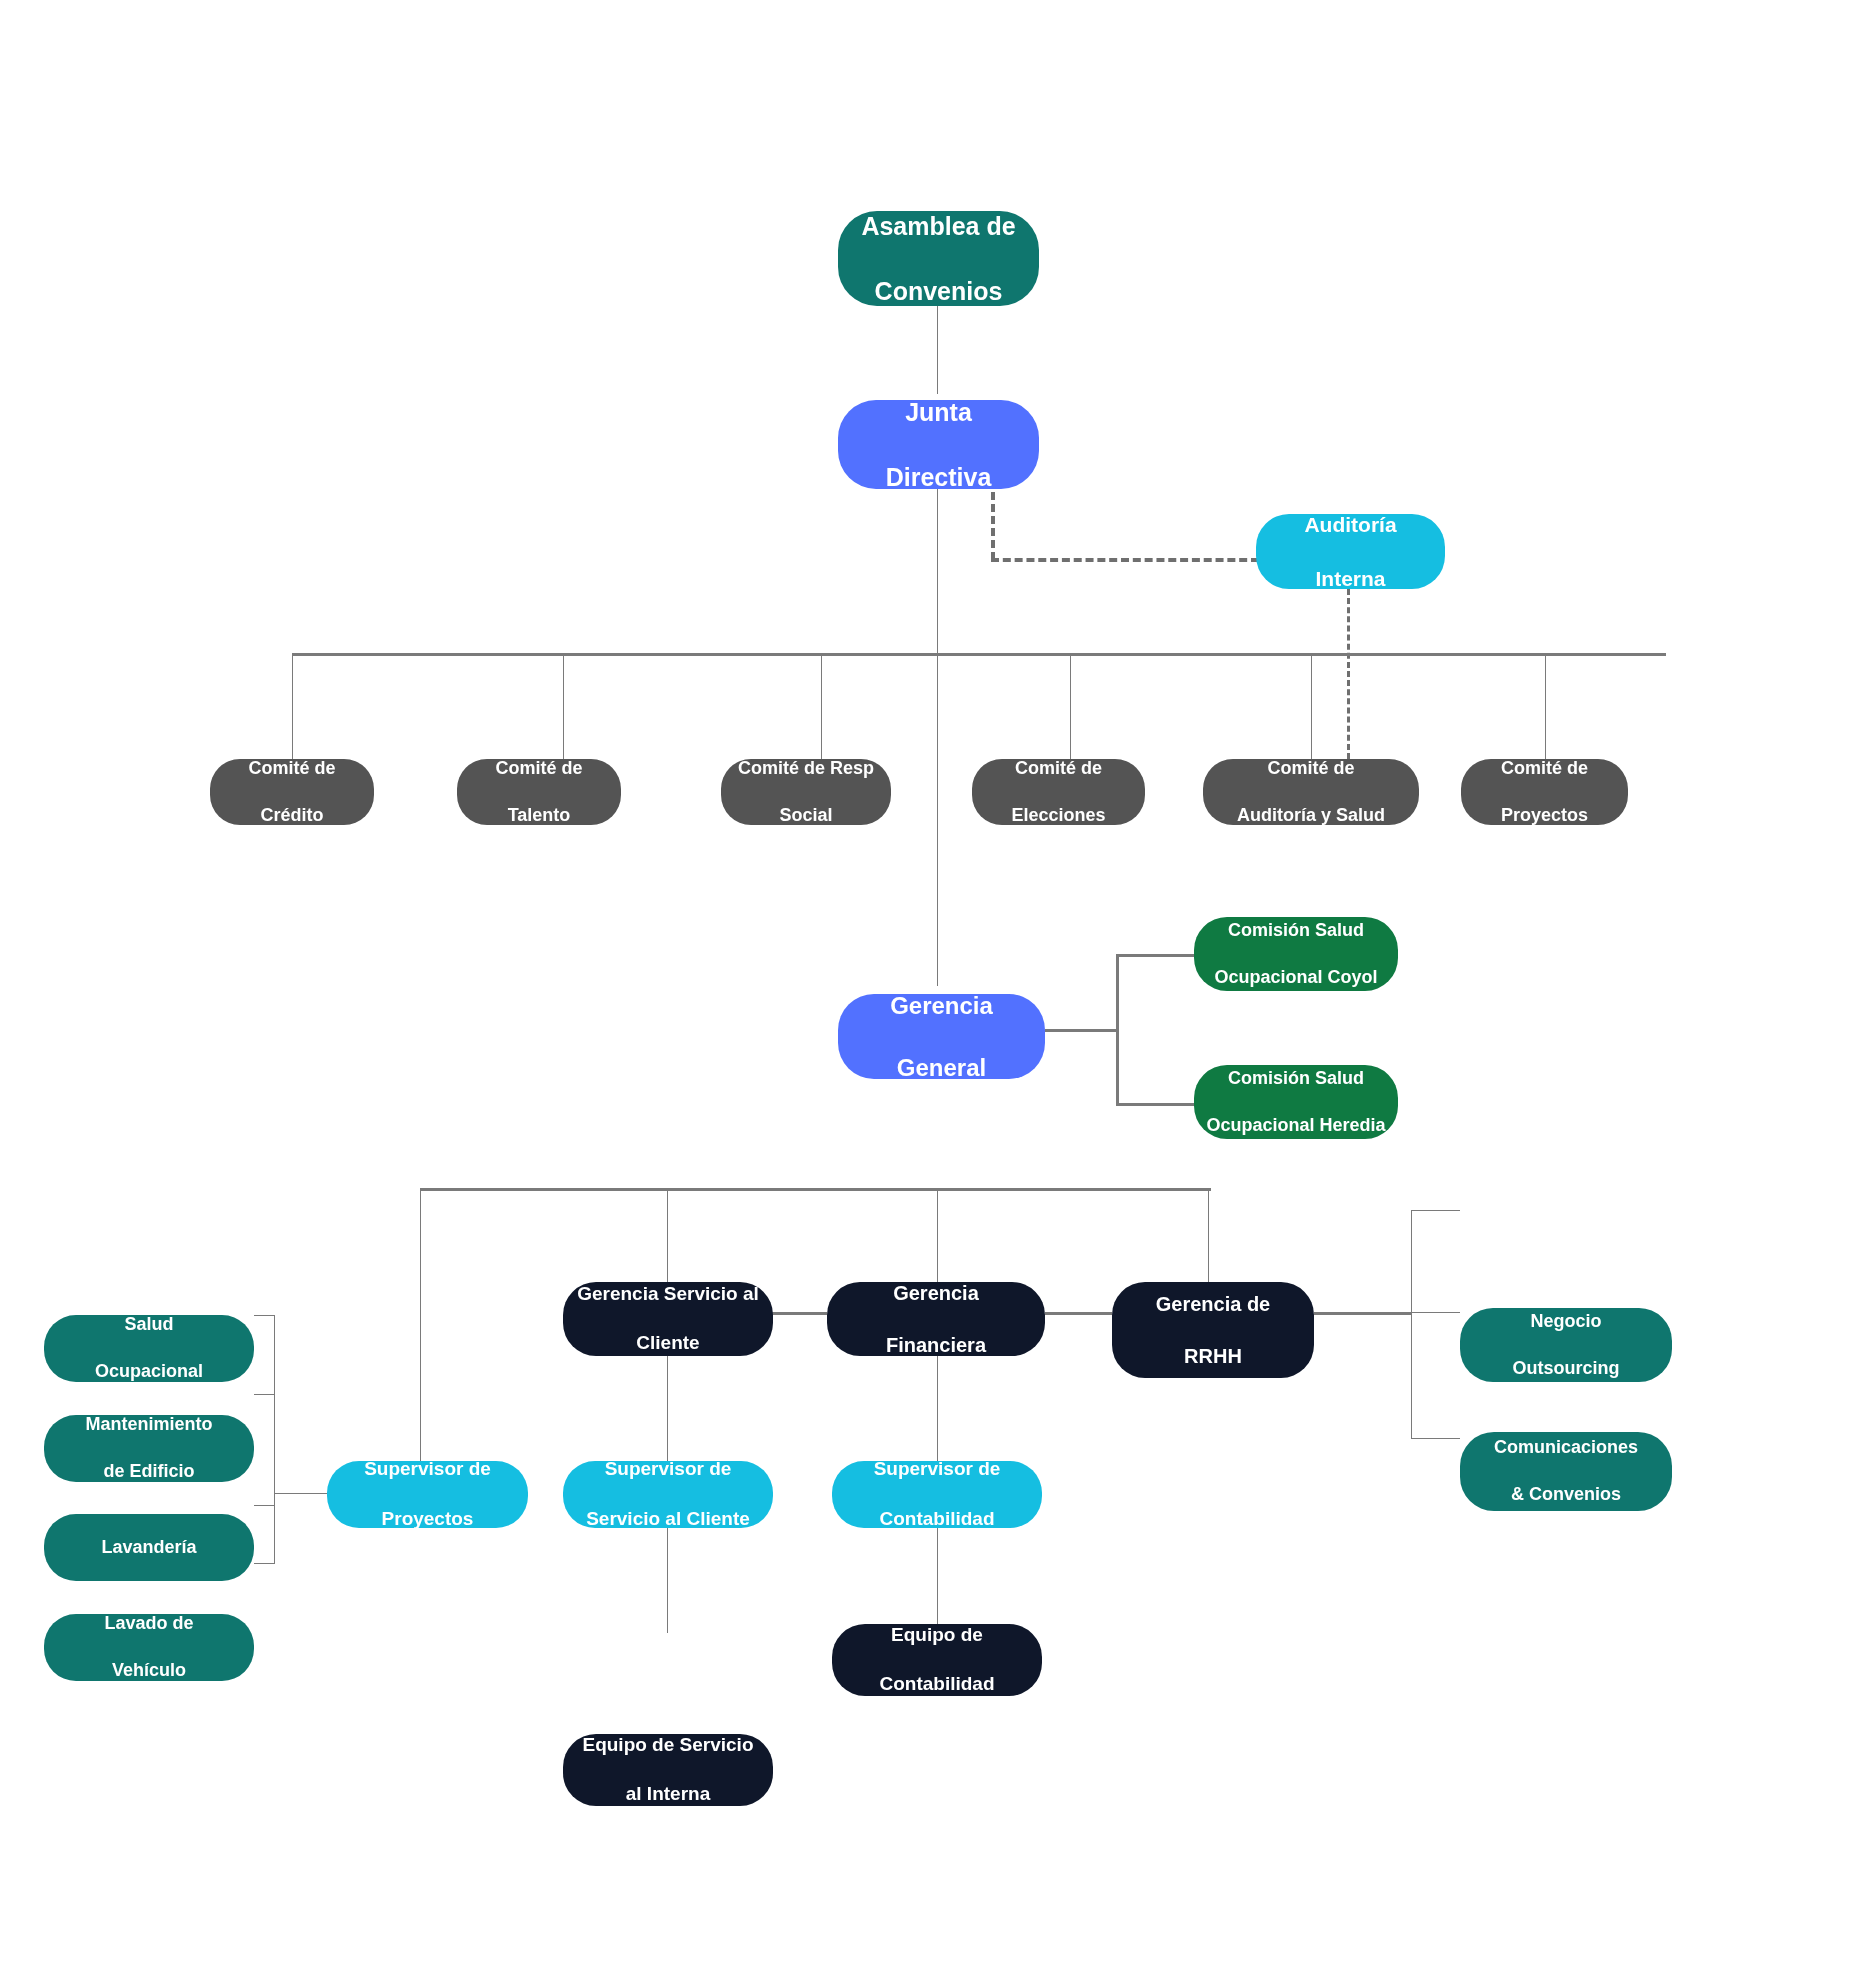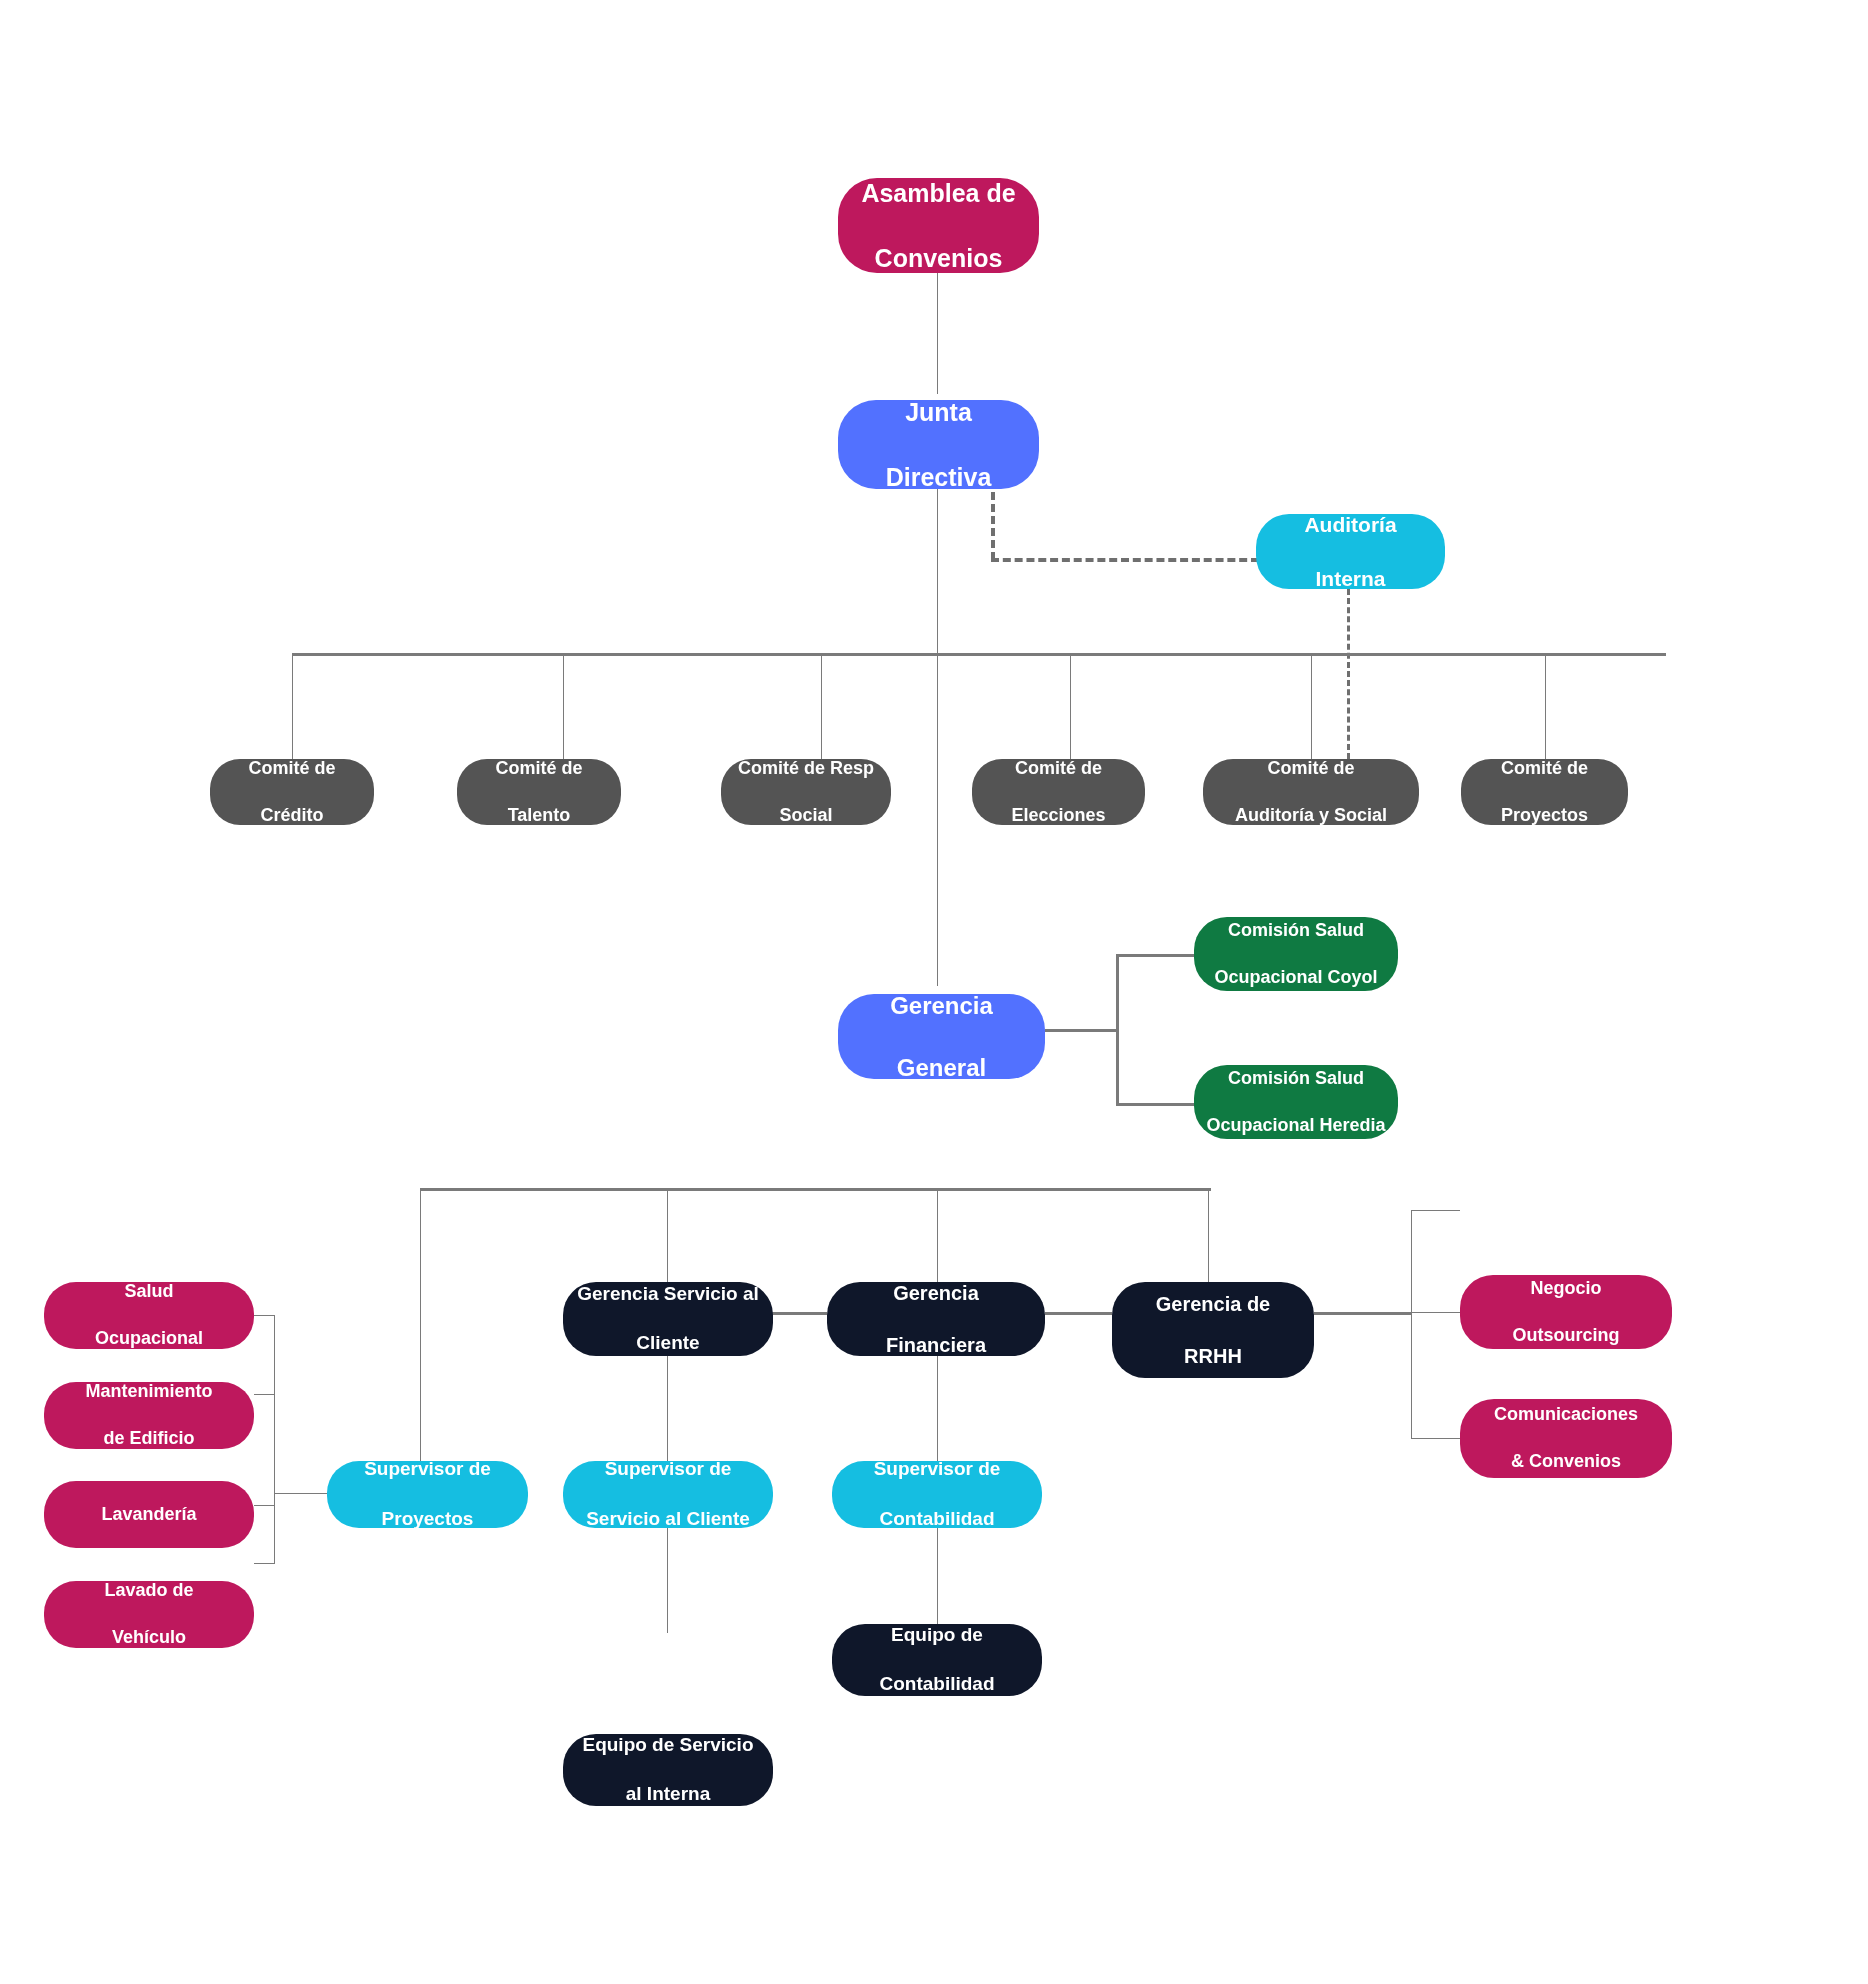--- a/index.html
+++ b/index.html
@@ -19,21 +19,21 @@
     text-align:center;
     color:#ffffff;
     font-weight:bold;
     line-height:1.30;
     box-sizing:border-box;
     padding:2.4px 6px;
     z-index:5;
   }
   .node span{display:block;width:100%;}
 
-  .c-purple { background:#be185d; }
+  .c-purple { background:#0f766e;margin-top:33px; }
   .c-blue   { background:#5271FF;margin-top:8px; }
   .c-cyan   { background:#15BEE1; }
   .c-teal   { background:#0f172a; }
   .c-green  { background:#0F7A42; }
   .c-gray   { background:#545454; }
 
   
   .ln{position:absolute;background:#7a7a7a;z-index:1;}
   .ln.v{width:1.8px;}
   .ln.h{height:1.8px;}
@@ -149,21 +149,21 @@
   </div>
   <div class="node c-gray" style="left:972px; top:759px; width:173px; height:66px; border-radius:30px; font-size:18px;">
     <span>
       <span>Comité de</span><br>
       <span>Elecciones</span>
     </span>
   </div>
   <div class="node c-gray" style="left:1203px; top:759px; width:216px; height:66px; border-radius:30px; font-size:18px;">
     <span>
       <span>Comité de</span><br>
-      <span>Auditoría y Social</span>
+      <span>Auditoría y Salud</span>
     </span>
   </div>
   <div class="node c-gray" style="left:1461px; top:759px; width:167px; height:66px; border-radius:30px; font-size:18px;">
     <span>
       <span>Comité de</span><br>
       <span>Proyectos</span>
     </span>
   </div>
 
   <div class="node c-blue" style="left:838px; top:986px; width:207px; height:85px; border-radius:36px; font-size:24px;">

